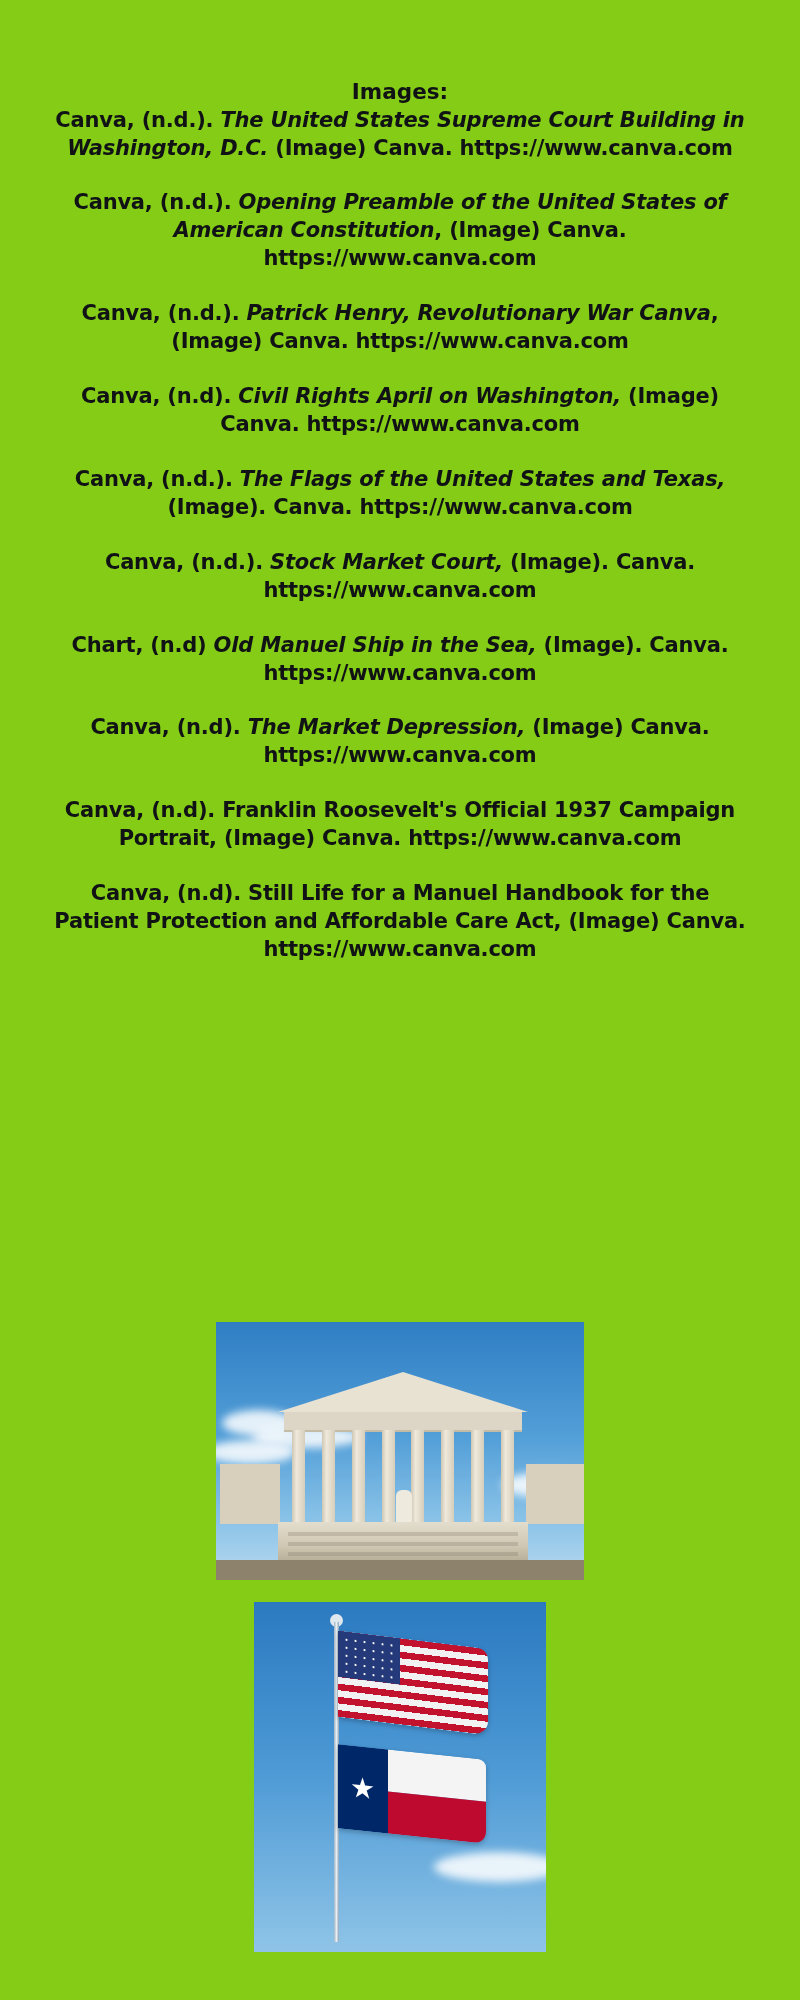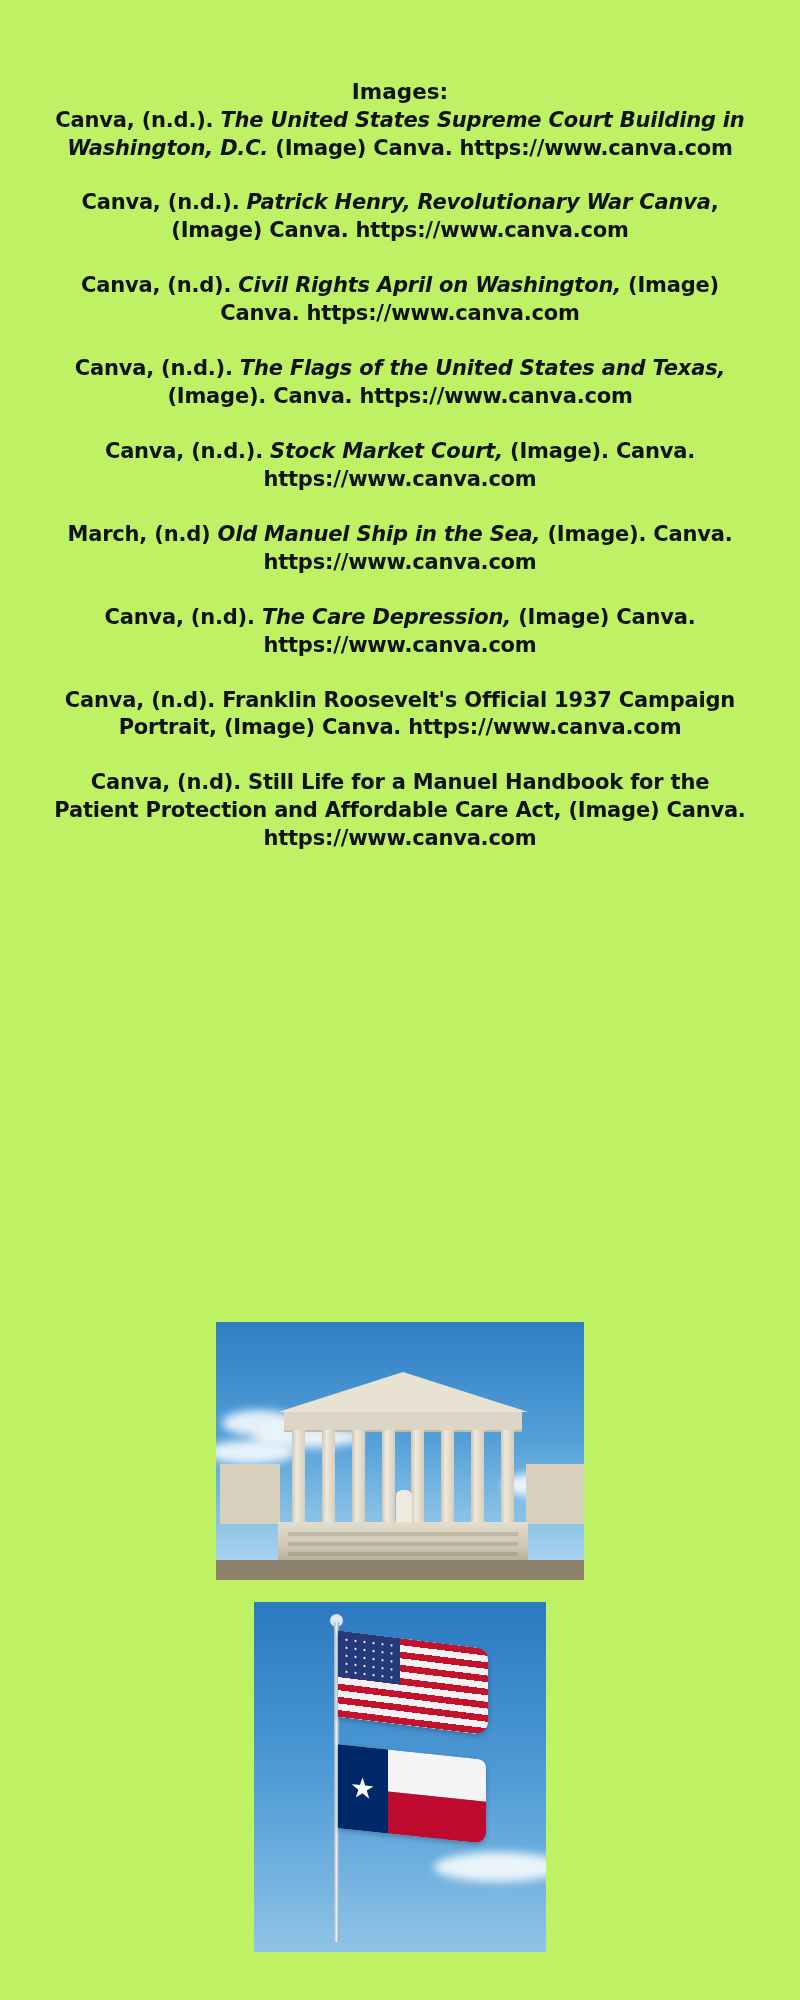--- a/index.html
+++ b/index.html
@@ -9,21 +9,21 @@
   body {
     width: 800px;
     height: 2000px;
     background: #ffffff;
     font-family: "DejaVu Sans", sans-serif;
   }
   .page {
     position: relative;
     width: 800px;
     height: 2000px;
-    background: #bef264;
+    background: #84cc16;
     overflow: hidden;
   }
   .citations {
     position: absolute;
     top: 78px;
     left: 50px;
     width: 700px;
     text-align: center;
   }
   .citation {
@@ -261,43 +261,46 @@
 <div class="page">
 
   <div class="citations">
 
     <div class="heading">Images:</div>
 
     <div class="citation">
       <span>Canva, (n.d.). </span><span class="ital">The United States Supreme Court Building in Washington, D.C.</span><span> (Image) Canva. https://www.canva.com</span>
     </div>
 
+    <div class="citation">
+      <span>Canva, (n.d.). </span><span class="ital">Opening Preamble of the United States of American Constitution</span><span>, (Image) Canva. https://www.canva.com</span>
+    </div>
 
     <div class="citation">
       <span>Canva, (n.d.). </span><span class="ital">Patrick Henry, Revolutionary War Canva</span><span>, (Image) Canva. https://www.canva.com</span>
     </div>
 
     <div class="citation">
       <span>Canva, (n.d). </span><span class="ital">Civil Rights April on Washington,</span><span> (Image) Canva. https://www.canva.com</span>
     </div>
 
     <div class="citation">
       <span>Canva, (n.d.). </span><span class="ital">The Flags of the United States and Texas,</span><span> (Image). Canva. https://www.canva.com</span>
     </div>
 
     <div class="citation">
       <span>Canva, (n.d.). </span><span class="ital">Stock Market Court,</span><span> (Image). Canva. https://www.canva.com</span>
     </div>
 
     <div class="citation">
-      <span>March, (n.d) </span><span class="ital">Old Manuel Ship in the Sea,</span><span> (Image). Canva. https://www.canva.com</span>
-    </div>
-
-    <div class="citation">
-      <span>Canva, (n.d). </span><span class="ital">The Care Depression,</span><span> (Image) Canva. https://www.canva.com</span>
+      <span>Chart, (n.d) </span><span class="ital">Old Manuel Ship in the Sea,</span><span> (Image). Canva. https://www.canva.com</span>
+    </div>
+
+    <div class="citation">
+      <span>Canva, (n.d). </span><span class="ital">The Market Depression,</span><span> (Image) Canva. https://www.canva.com</span>
     </div>
 
     <div class="citation">
       <span>Canva, (n.d). Franklin Roosevelt's Official 1937 Campaign Portrait, (Image) Canva. https://www.canva.com</span>
     </div>
 
     <div class="citation">
       <span>Canva, (n.d). Still Life for a Manuel Handbook for the Patient Protection and Affordable Care Act, (Image) Canva. https://www.canva.com</span>
     </div>
 

